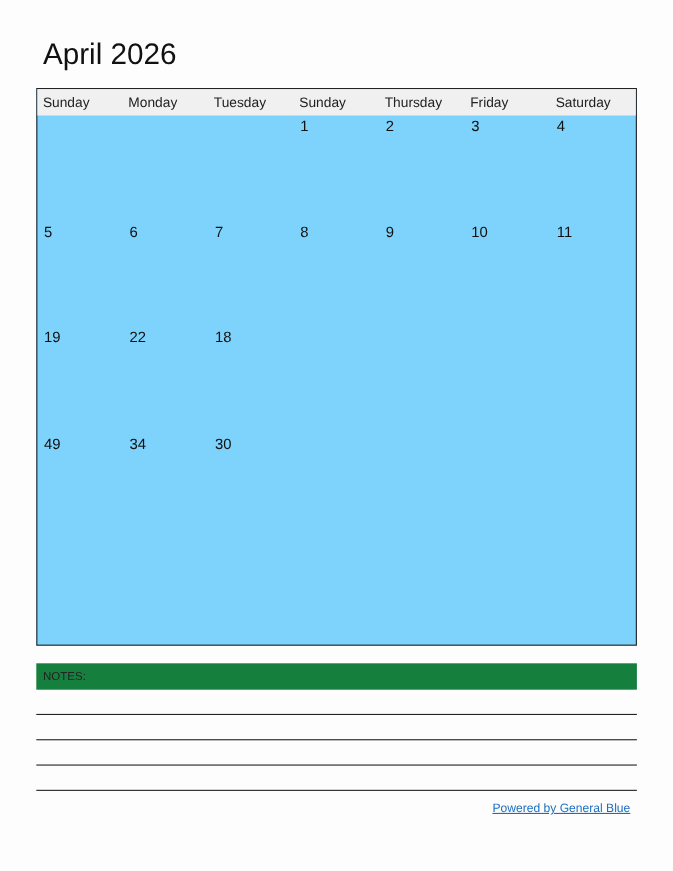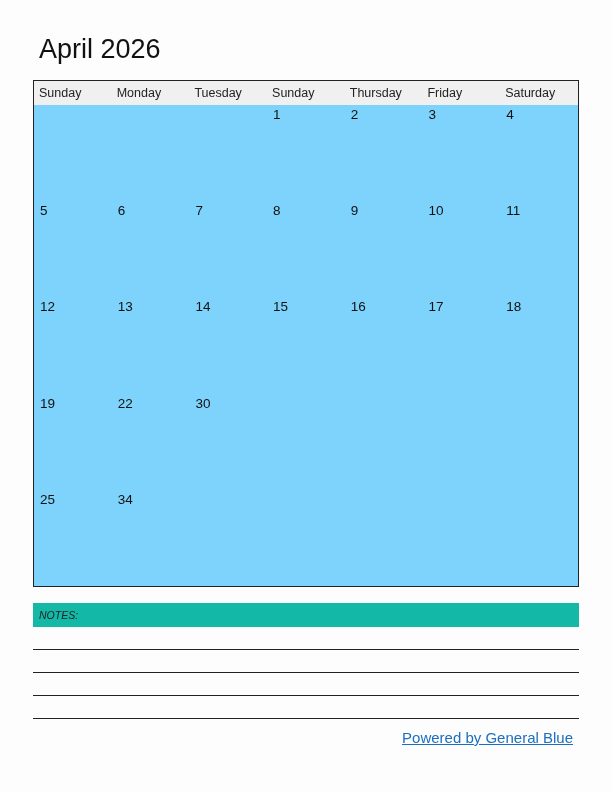--- a/index.html
+++ b/index.html
@@ -4,23 +4,23 @@
 <style>
   html, body { margin: 0; padding: 0; }
   body { width: 612px; height: 792px; background: #fdfdfd; position: relative; font-family: "Liberation Sans", sans-serif; color: #111; overflow: hidden; }
   .title { position: absolute; left: 39px; top: 34px; font-size: 27px; color: #111; }
   .cal { position: absolute; left: 33px; top: 80px; width: 544px; height: 505px; border: 1px solid #222; background: #7dd3fc; }
   .hdr { display: flex; height: 24px; background: #f0f0f0; }
   .hdr div { width: 77.7px; box-sizing: border-box; padding-left: 5px; font-size: 12.5px; line-height: 24px; color: #222; white-space: nowrap; }
   .weeks { display: flex; flex-direction: column; }
   .week { display: flex; height: 96.2px; }
   .cell { width: 77.7px; box-sizing: border-box; padding-left: 6px; padding-top: 2px; font-size: 13.5px; color: #111; }
-  .notes-hdr { position: absolute; left: 33px; top: 603px; width: 546px; height: 24px; background: #14b8a6; font-size: 10.5px; line-height: 24px; padding-left: 6px; box-sizing: border-box; color: #222; font-style: italic; }
+  .notes-hdr { position: absolute; left: 33px; top: 603px; width: 546px; height: 24px; background: #15803d; font-size: 10.5px; line-height: 24px; padding-left: 6px; box-sizing: border-box; color: #222; }
   .line { position: absolute; left: 33px; width: 546px; height: 1px; background: #222; }
-  .powered { position: absolute; right: 39px; top: 729px; font-size: 15px; color: #1a6fc0; text-decoration: underline; }
+  .powered { position: absolute; right: 39px; top: 729px; font-size: 11px; color: #1a6fc0; text-decoration: underline; }
 </style>
 </head>
 <body>
 
 <div class="title">April 2026</div>
 
 <div class="cal">
   <div class="hdr">
     <div>Sunday</div>
     <div>Monday</div>
@@ -43,36 +43,28 @@
       <div class="week">
         <div class="cell">5</div>
         <div class="cell">6</div>
         <div class="cell">7</div>
         <div class="cell">8</div>
         <div class="cell">9</div>
         <div class="cell">10</div>
         <div class="cell">11</div>
       </div>
       <div class="week">
-        <div class="cell">12</div>
-        <div class="cell">13</div>
-        <div class="cell">14</div>
-        <div class="cell">15</div>
-        <div class="cell">16</div>
-        <div class="cell">17</div>
+        <div class="cell">19</div>
+        <div class="cell">22</div>
         <div class="cell">18</div>
       </div>
       <div class="week">
-        <div class="cell">19</div>
-        <div class="cell">22</div>
+        <div class="cell">49</div>
+        <div class="cell">34</div>
         <div class="cell">30</div>
-      </div>
-      <div class="week">
-        <div class="cell">25</div>
-        <div class="cell">34</div>
         <div class="cell"></div>
         <div class="cell"></div>
       </div>
     </div>
 </div>
 
 <div class="notes-hdr">NOTES:</div>
 <div class="line" style="top:649px"></div>
 <div class="line" style="top:672px"></div>
 <div class="line" style="top:695px"></div>

